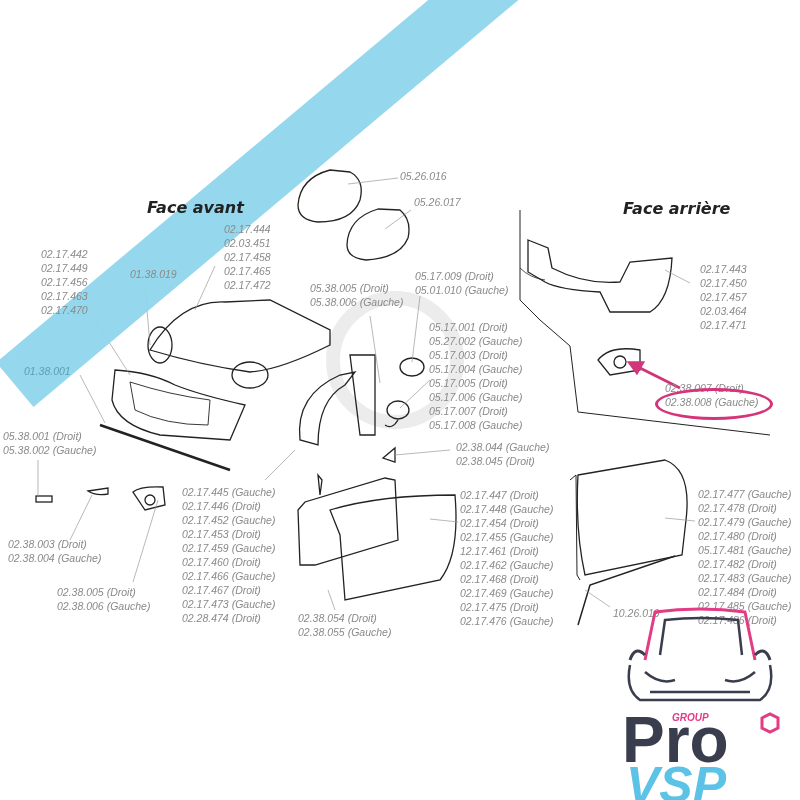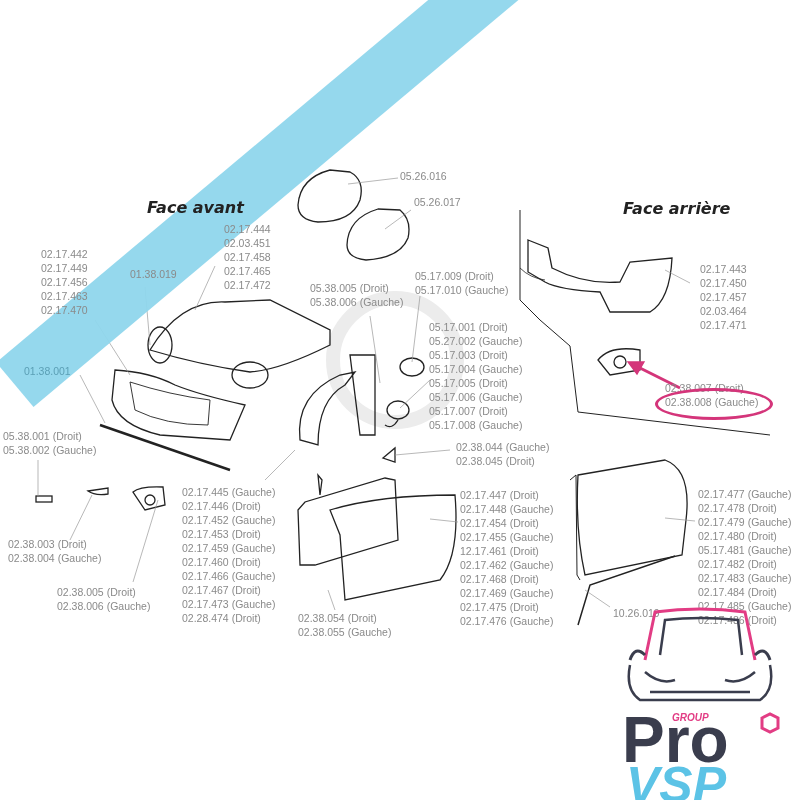--- a/index.html
+++ b/index.html
@@ -1,17 +1,17 @@
 <!DOCTYPE html>
 <html><head>
 <meta charset="utf-8">
 <style>
   html,body{margin:0;padding:0;background:#fff;}
   body{width:800px;height:800px;position:relative;overflow:hidden;font-family:"Liberation Sans",sans-serif;}
-  .lbl{position:absolute;font-size:10.5px;line-height:14px;color:#8a8a8a;white-space:nowrap;}
+  .lbl{position:absolute;font-size:10.5px;line-height:14px;color:#8a8a8a;white-space:nowrap;font-style:italic;}
   .lbl div{height:14px;}
   .title{position:absolute;font-size:16px;font-weight:bold;font-style:italic;color:#222;font-family:"DejaVu Sans",sans-serif;}
   svg.art{position:absolute;left:0;top:0;}
   .wm{position:absolute;left:-60px;top:150px;width:640px;height:58px;background:#8fd6ec;transform:rotate(-40deg);transform-origin:center;opacity:.95;}
   .wm-text{position:absolute;left:40px;top:150px;width:520px;transform:rotate(-40deg);transform-origin:left top;font-size:38px;color:#fff;font-family:"DejaVu Sans",sans-serif;letter-spacing:1px;}
   .logo{position:absolute;left:620px;top:600px;width:180px;height:200px;}
   .hl{position:absolute;left:655px;top:388px;width:112px;height:26px;border:3px solid #d4357a;border-radius:50%;}
 </style>
 </head>
 <body>
@@ -120,21 +120,21 @@
 <div class="lbl" style="left:24px;top:364px;color:#5b9fb5">
     <div>01.38.001</div>
   </div>
 
 <div class="lbl" style="left:310px;top:281px">
   <div>05.38.005 (Droit)</div>
     <div>05.38.006 (Gauche)</div>
 </div>
 <div class="lbl" style="left:415px;top:269px">
   <div>05.17.009 (Droit)</div>
-    <div>05.17.010 (Gauche)</div>
+    <div>05.01.010 (Gauche)</div>
 </div>
 <div class="lbl" style="left:429px;top:320px">
   <div>05.17.001 (Droit)</div>
     <div>05.27.002 (Gauche)</div>
     <div>05.17.003 (Droit)</div>
     <div>05.17.004 (Gauche)</div>
     <div>05.17.005 (Droit)</div>
     <div>05.17.006 (Gauche)</div>
     <div>05.17.007 (Droit)</div>
     <div>05.17.008 (Gauche)</div>

